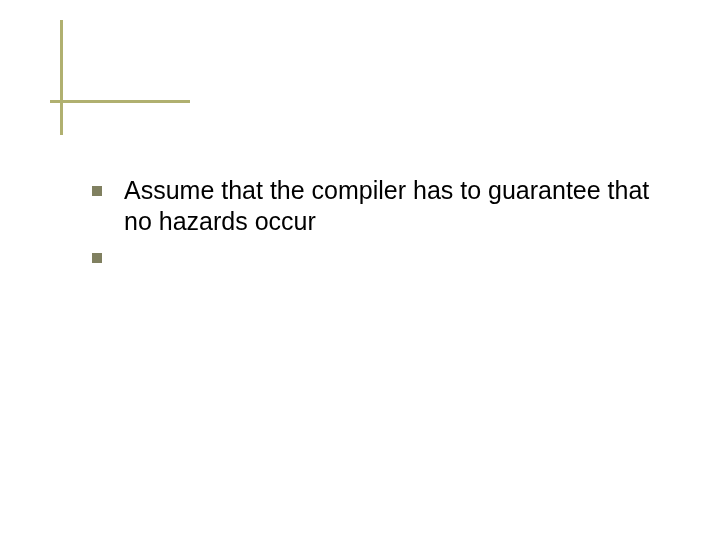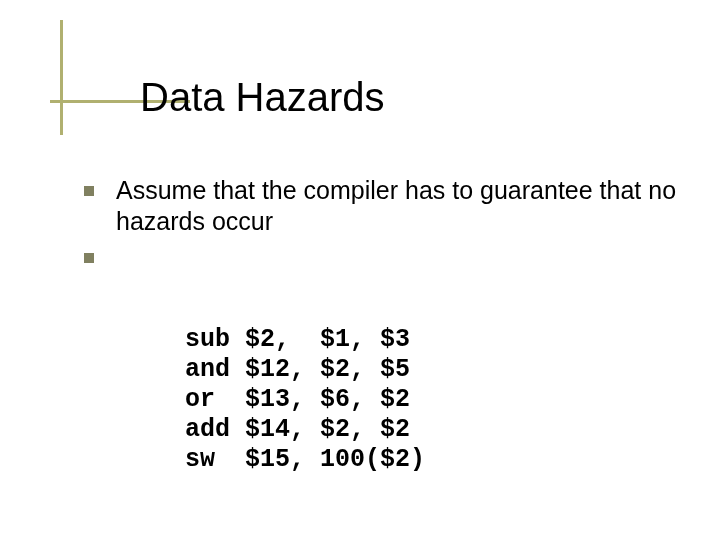--- a/index.html
+++ b/index.html
@@ -44,21 +44,21 @@
   .title-text {
     position: absolute;
     left: 90px;
     top: 40px;
     font-size: 40px;
     font-weight: 400;
     color: #000;
   }
   .body-area {
     position: absolute;
-    left: 84px;
+    left: 92px;
     top: 175px;
     right: 40px;
   }
   .bullet-item {
     display: flex;
     align-items: flex-start;
     margin-bottom: 4px;
   }
   .bullet-marker {
     flex: 0 0 auto;
@@ -86,33 +86,25 @@
   }
 </style>
 </head>
 <body>
 
 <div class="slide">
 
   <div class="deco-line-v"></div>
   <div class="deco-line-h"></div>
 
-  <div class="title-area">
-    <div class="title-text">Data Hazards</div>
-  </div>
 
   <div class="body-area">
     <div class="bullet-item">
       <div class="bullet-marker"></div>
       <div class="bullet-text">Assume that the compiler has to guarantee that no hazards occur</div>
     </div>
     <div class="bullet-item">
       <div class="bullet-marker"></div>
     </div>
   </div>
 
-  <div class="code-block">sub $2,  $1, $3
-and $12, $2, $5
-or  $13, $6, $2
-add $14, $2, $2
-sw  $15, 100($2)</div>
 
 </div>
 
 </body></html>

